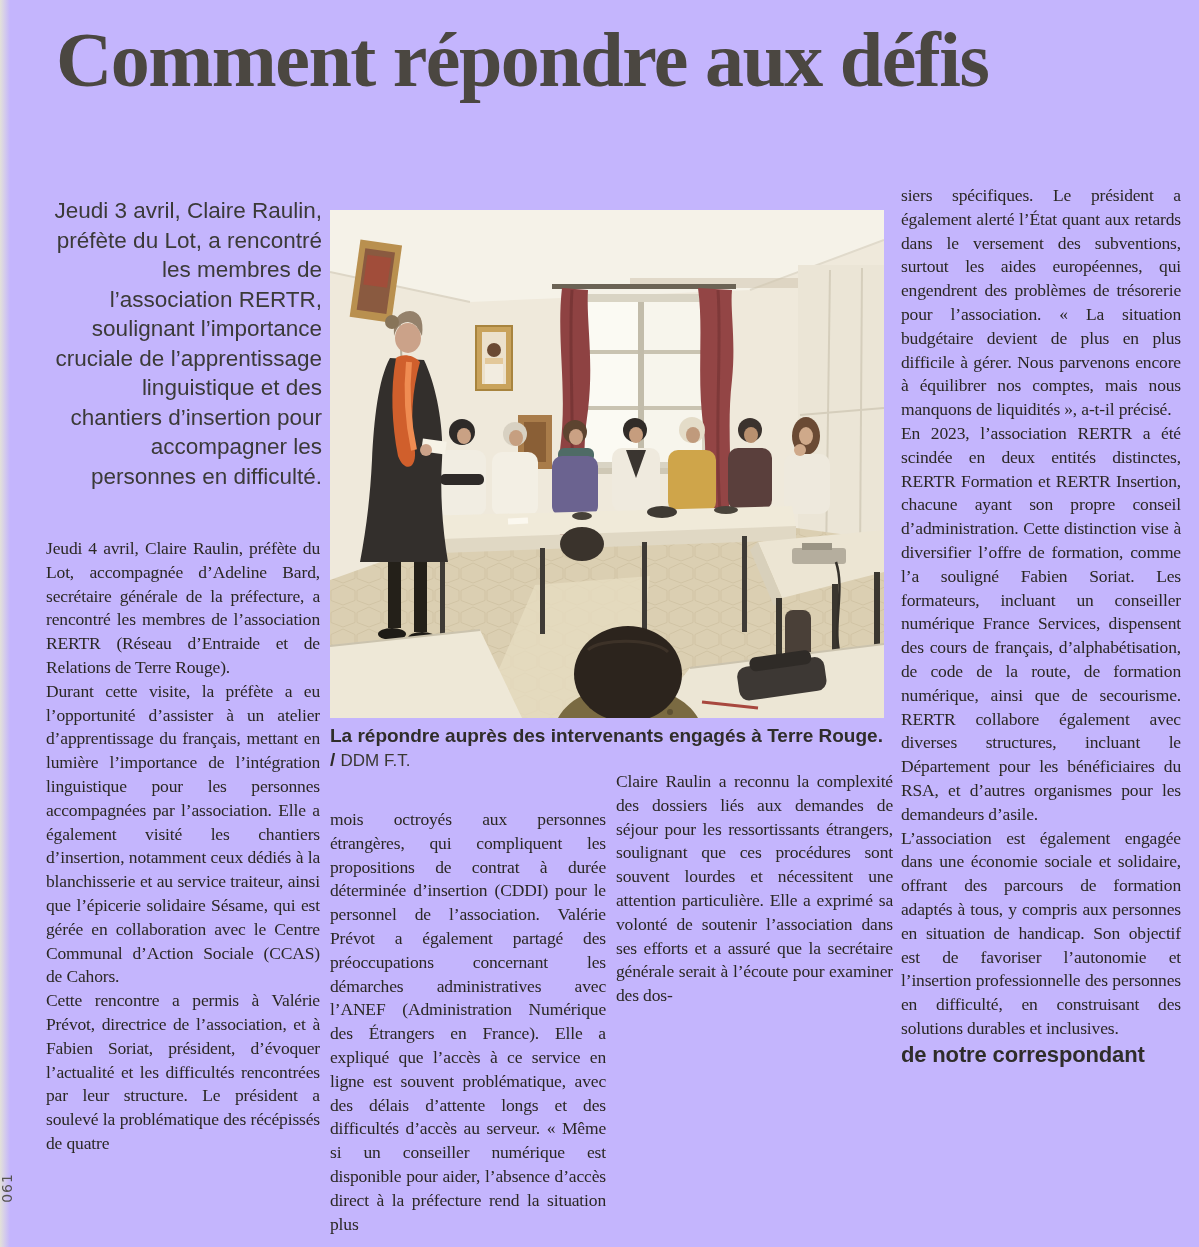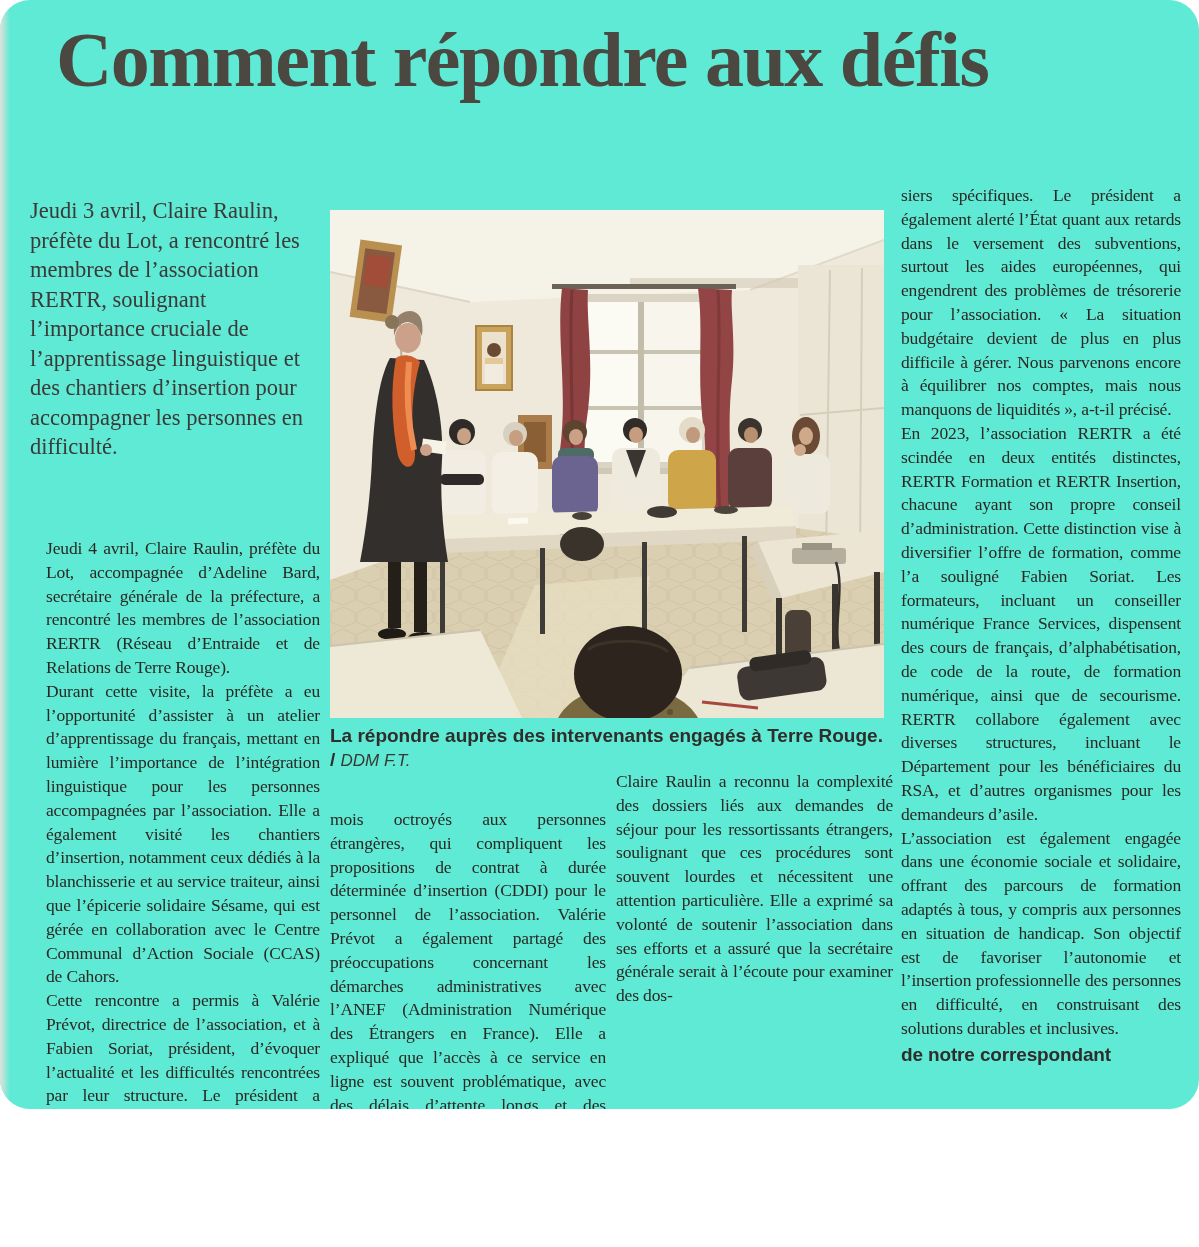--- a/index.html
+++ b/index.html
@@ -1,66 +1,65 @@
 <!DOCTYPE html>
 <html lang="fr"><head>
 <meta charset="utf-8">
 <style>
   html,body { margin:0; padding:0; }
   #page {
-    position:relative; width:1199px; height:1109px;
-    background:#5eead4; overflow:hidden;
+    position:relative; width:1199px; height:1247px;
+    background:#c4b5fd; overflow:hidden;
     font-family:"Liberation Serif","DejaVu Serif",serif;
     color:#2b2824;
-    border-radius:30px;
   }
   #page::before{ 
     content:""; position:absolute; left:0; top:0; bottom:0; width:10px;
     background:linear-gradient(90deg,#e3e1da, rgba(245,243,236,0)); pointer-events:none;
   }
   .headline {
     position:absolute; left:56px; top:18px; width:1120px;
     font-weight:bold; font-size:78px; line-height:84px;
     letter-spacing:-1.5px; color:#4b4741; margin:0;
     font-family:"Liberation Serif","DejaVu Serif",serif;
   }
   .headline span{ display:block; }
   .lede {
-    position:absolute; left:30px; top:196px; width:274px;
-    font-family:Liberation Serif, serif;
+    position:absolute; left:48px; top:196px; width:274px;
+    font-family:Liberation Sans, sans-serif;
     font-size:22.5px; line-height:29.5px; color:#3b3a38;
-    text-align:left;
+    text-align:right;
   }
   .bodycol {
     position:absolute; width:274px;
     font-size:17.5px; line-height:23.8px; letter-spacing:-0.15px;
     text-align:justify; color:#2b2824; hyphens:auto;
   }
   .bodycol p{ margin:0; }
   #col1{ left:46px;  top:537px;  width:274px; }
   #col2{ left:330px; top:808px;  width:276px; }
   #col3{ left:616px; top:770px;  width:277px; }
   #col4{ left:901px; top:184px;  width:280px; }
   .byline{
     font-family:"Liberation Sans","DejaVu Sans",sans-serif;
-    font-weight:bold; font-size:19px; color:#2f2d2a; margin-top:2px;
+    font-weight:bold; font-size:22px; color:#2f2d2a; margin-top:2px;
     text-align:left;
   }
   .photo {
     position:absolute; left:330px; top:210px; width:554px; height:508px;
     background:#efe9db; overflow:hidden;
   }
   .photo svg{ display:block; }
   .caption{
     position:absolute; left:330px; top:724px; width:554px;
     font-family:"Liberation Sans","DejaVu Sans",sans-serif;
     font-size:19px; line-height:24px; color:#2f2d2a;
   }
   .caption .cap-main, .caption .cap-sep{ font-weight:bold; }
-  .caption .cap-credit{ font-weight:normal; font-size:17px; color:#3a3833;font-style:italic; }
+  .caption .cap-credit{ font-weight:normal; font-size:17px; color:#3a3833; }
   .folio{
     position:absolute; left:-8px; top:1180px;
     transform:rotate(-90deg); transform-origin:center;
     font-family:"DejaVu Sans","Liberation Sans",sans-serif;
     font-size:14px; color:#55534e; letter-spacing:1px;
   }
 </style>
 </head>
 <body>
 

